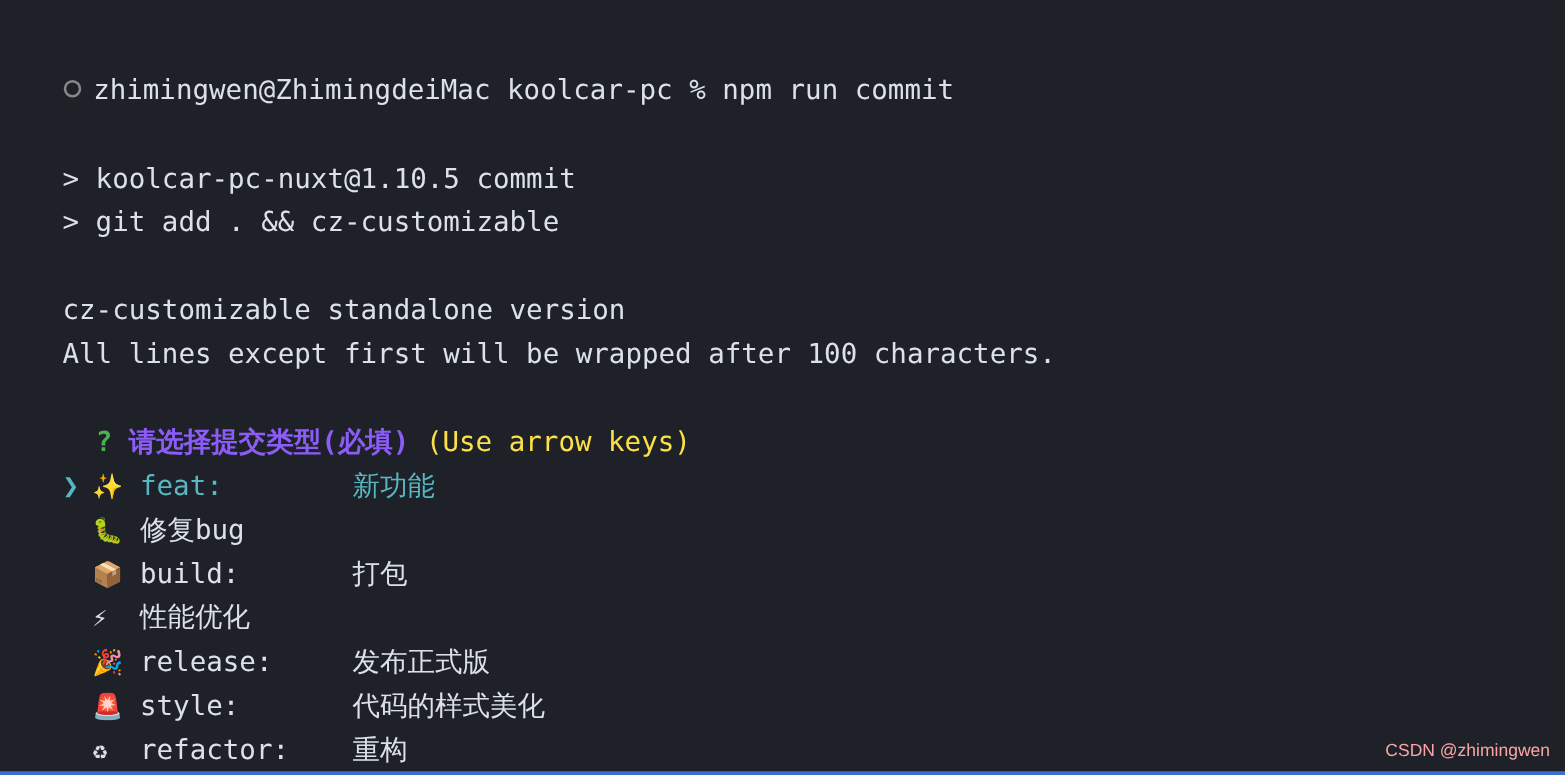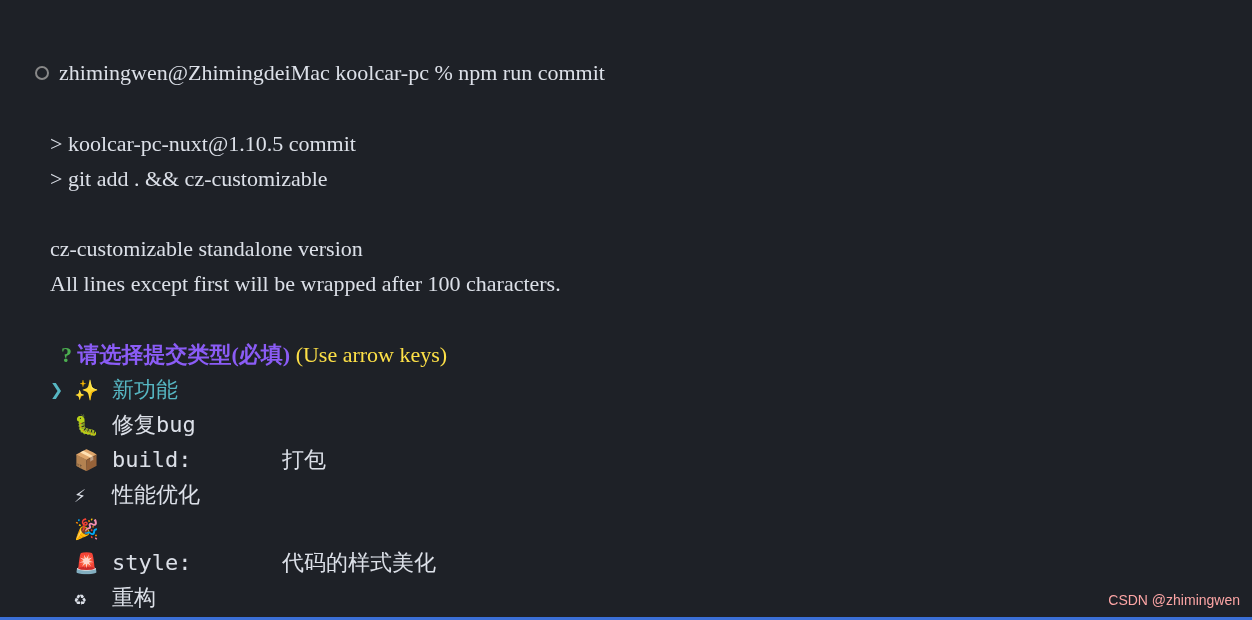--- a/index.html
+++ b/index.html
@@ -15,21 +15,20 @@
       line-height: 1.6;
       padding: 20px 24px;
       width: 1252px;
       height: 620px;
       overflow: hidden;
       position: relative;
       border-bottom: 3px solid #3b6fd6;
     }
     .line {
       white-space: pre;
-      font-family: Liberation Serif, serif;
     }
     .prompt-circle {
       display: inline-block;
       width: 14px;
       height: 14px;
       border: 2px solid #888;
       border-radius: 50%;
       margin-right: 10px;
       vertical-align: middle;
       position: relative;
@@ -114,20 +113,21 @@
 <div class="line indent">All lines except first will be wrapped after 100 characters.</div>
 
 <div class="line indent">
   <span class="green-q">?</span> <span class="bold-white">请选择提交类型(必填)</span> <span class="hint">(Use arrow keys)</span>
 </div>
 
 <div id="options-container">
     <div class="option-row">
       <span class="marker-col cyan-marker">❯</span>
       <span class="emoji-col">✨</span>
+      <span class="type-col blue-text">feat:</span>
       <span class="desc-col blue-text">新功能</span>
     </div>
     <div class="option-row">
       <span class="marker-col"> </span>
       <span class="emoji-col">🐛</span>
       <span class="desc-col">修复bug</span>
     </div>
     <div class="option-row">
       <span class="marker-col"> </span>
       <span class="emoji-col">📦</span>
@@ -135,29 +135,32 @@
       <span class="desc-col">打包</span>
     </div>
     <div class="option-row">
       <span class="marker-col"> </span>
       <span class="emoji-col">⚡</span>
       <span class="desc-col">性能优化</span>
     </div>
     <div class="option-row">
       <span class="marker-col"> </span>
       <span class="emoji-col">🎉</span>
+      <span class="type-col">release:</span>
+      <span class="desc-col">发布正式版</span>
     </div>
     <div class="option-row">
       <span class="marker-col"> </span>
       <span class="emoji-col">🚨</span>
       <span class="type-col">style:</span>
       <span class="desc-col">代码的样式美化</span>
     </div>
     <div class="option-row">
       <span class="marker-col"> </span>
       <span class="emoji-col">♻</span>
+      <span class="type-col">refactor:</span>
       <span class="desc-col">重构</span>
     </div>
   </div>
 
 <div class="line footer-hint">(Move up and down to reveal more choices)</div>
 
 <div class="watermark">CSDN @zhimingwen</div>
 
 </body></html>

